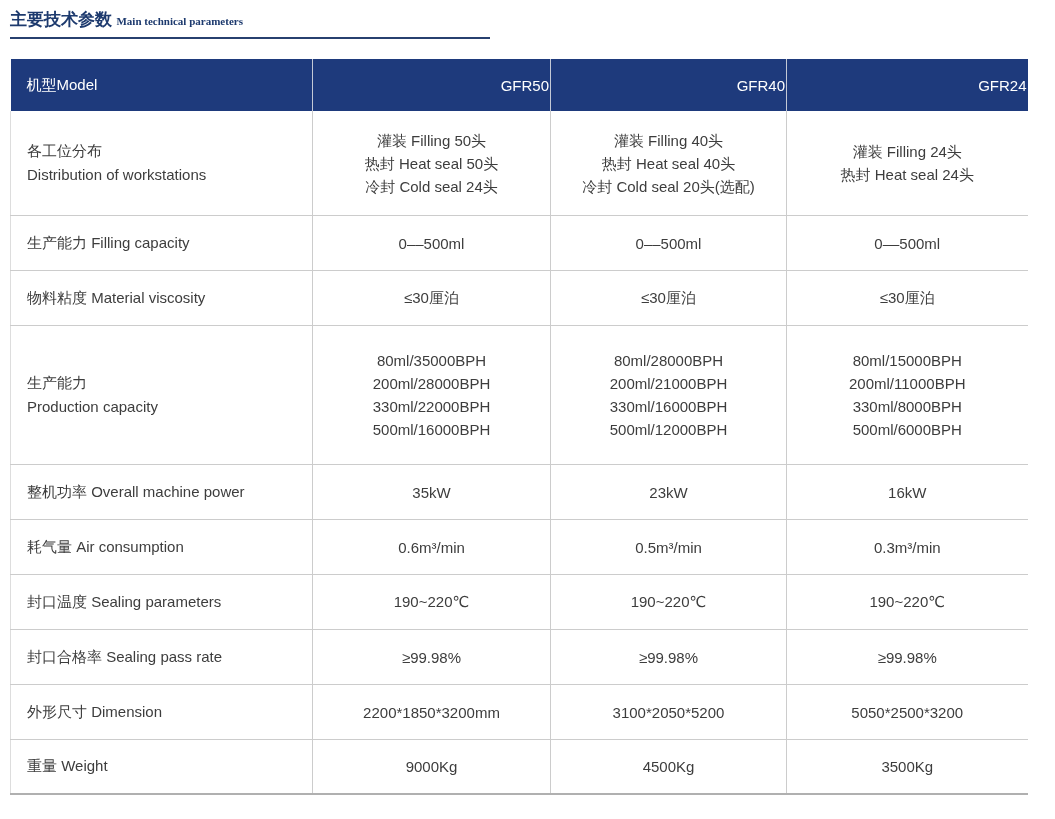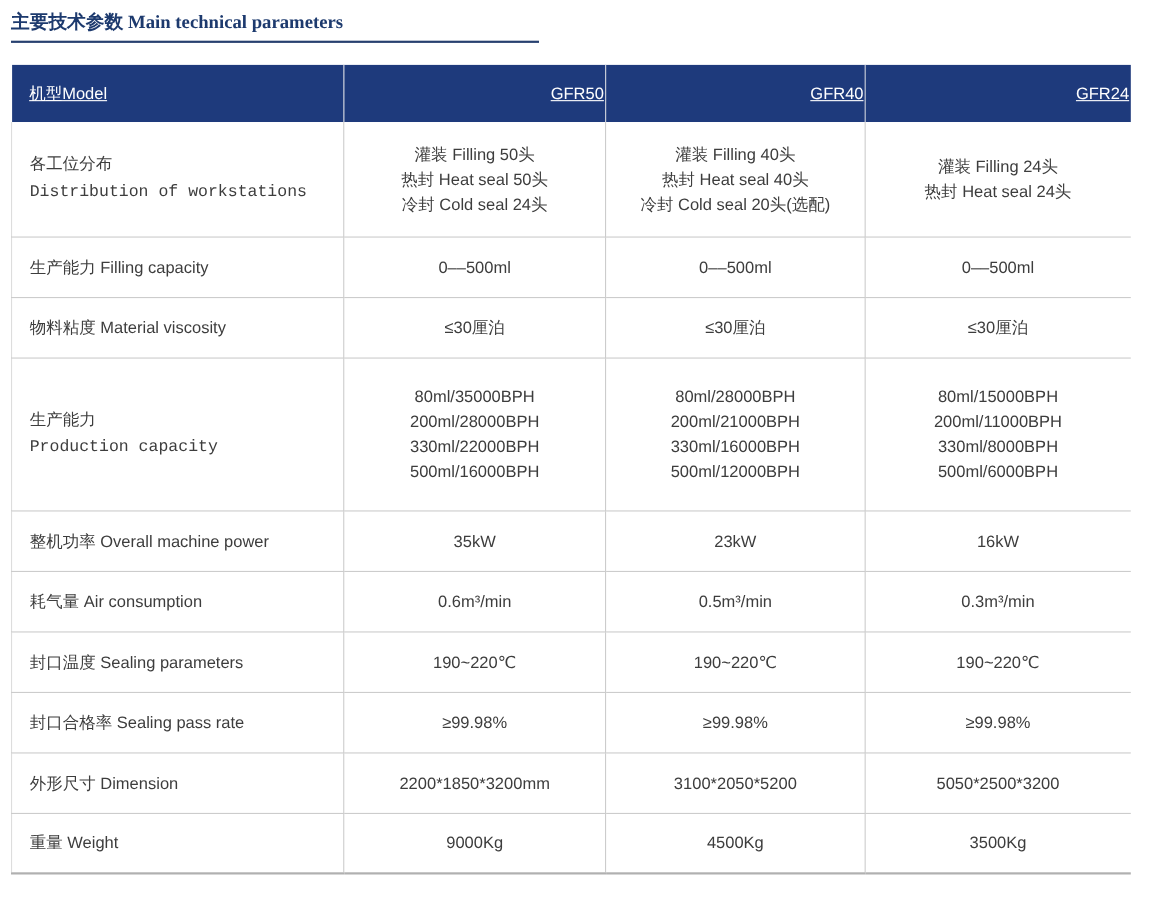--- a/index.html
+++ b/index.html
@@ -24,21 +24,21 @@
     white-space: nowrap;
   }
   .title-zh {
     font-size: 17px;
     font-weight: bold;
     color: #1d3a6e;
     font-family: "Liberation Sans", "DejaVu Sans", sans-serif;
     margin-top: 33px;
   }
   .title-en {
-    font-size: 17px;
+    font-size: 11px;
     font-weight: bold;
     color: #1d3a6e;
     font-family: "Liberation Serif", "DejaVu Serif", serif;
   }
   table.spec {
     margin: 20px 0 0 10px;
     border-collapse: collapse;
     table-layout: fixed;
     width: 1017px;
     font-size: 15px;
@@ -47,21 +47,20 @@
   table.spec col.c1 { width: 238px; }
   table.spec col.c2 { width: 236px; }
   table.spec col.c3 { width: 241px; }
 
   thead th {
     background: #1e3a7c;
     color: #ffffff;
     font-weight: normal;
     height: 50px;
     font-size: 15px;
-    text-decoration: underline;
   }
   thead th.label { text-align: left; padding-left: 16px; }
   thead th.model { text-align: right; margin-top: 12px; }
   thead th:not(:last-child) { border-right: 1px solid #c4c9d6; }
 
   tbody td {
     border-bottom: 1px solid #cccccc;
     vertical-align: middle;
     background: #ffffff;
   }
@@ -71,21 +70,21 @@
 
   td.label {
     text-align: left;
     padding-left: 16px;
     color: #3d3d3d;
   }
   td.value {
     text-align: center;
     color: #3d3d3d;
   }
-  .stacked span { display: block; line-height: 24px; font-family: Liberation Mono, monospace; }
+  .stacked span { display: block; line-height: 24px; }
   .vline { line-height: 23px; }
 
   tr.h-normal td { height: 52px; }
   tr.h-work td   { height: 102px; }
   tr.h-prod td   { height: 136px; }
   tr.h-last td   { height: 51px; }
 </style>
 </head>
 <body>
 

